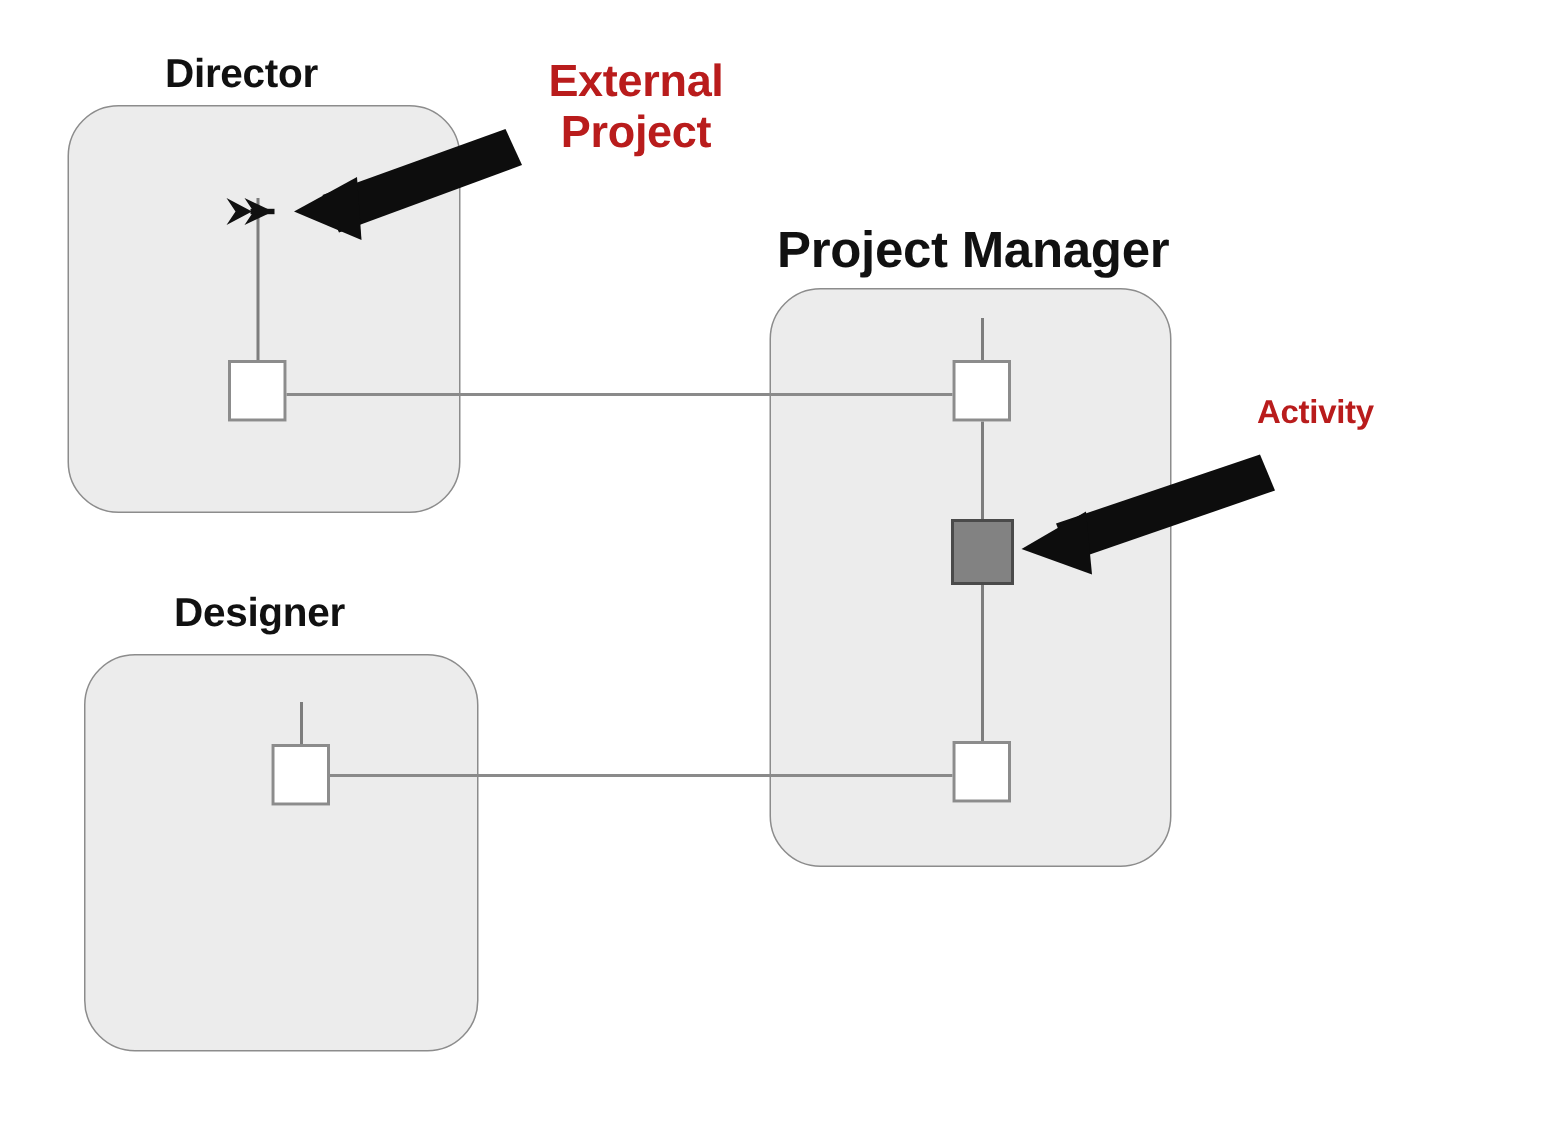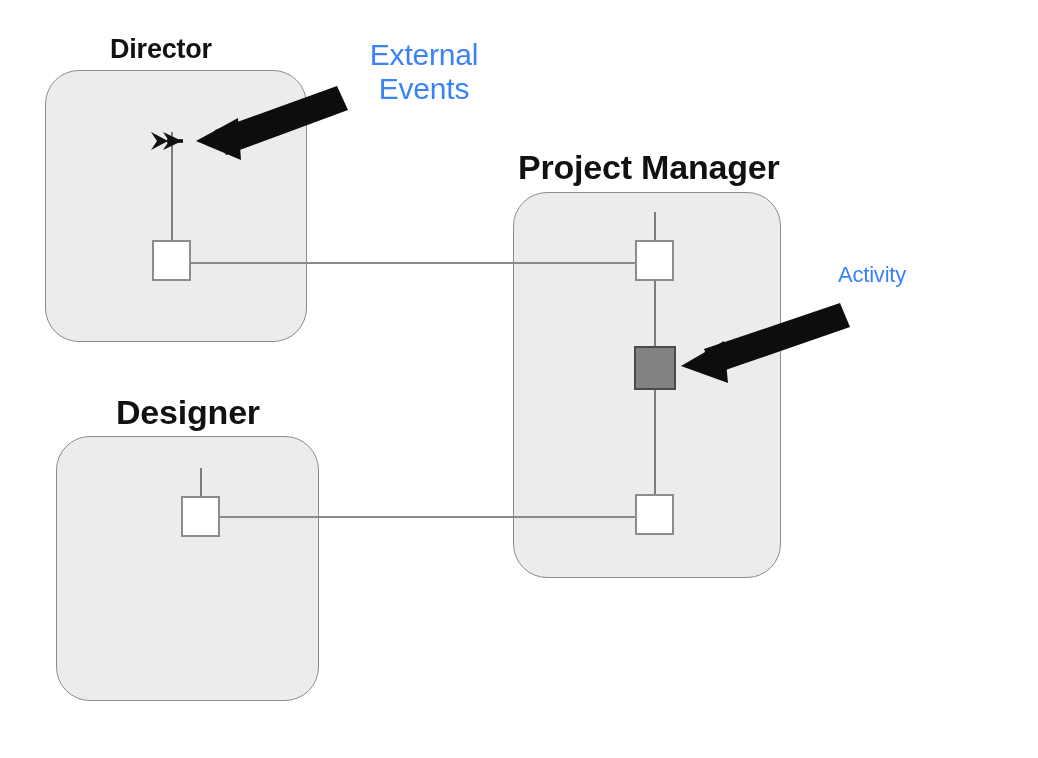--- a/index.html
+++ b/index.html
@@ -48,22 +48,22 @@
   }
   .node.white {
     background: #ffffff;
   }
   .node.activity {
     background: #828282;
     border-color: #4a4a4a;
   }
   .callout-label {
     position: absolute;
-    font-weight: normal;
-    color: #3b82f6;
+    font-weight: bold;
+    color: #b91c1c;
     white-space: nowrap;
     line-height: 1.12;
     letter-spacing: -0.2px;
   }
   .callout-label.center {
     text-align: center;
   }
   svg.overlay {
     position: absolute;
     left: 0;
@@ -77,21 +77,21 @@
 <body>
 
 <div id="canvas">
 
   <div class="lane" style="left:45px; top:70px; width:262px; height:272px;"></div>
   <div class="lane" style="left:513px; top:192px; width:268px; height:386px;"></div>
   <div class="lane" style="left:56px; top:436px; width:263px; height:265px;"></div>
 
   <div class="lane-title" style="left:110px; top:34px; font-size:27px;">Director</div>
   <div class="lane-title" style="left:518px; top:148px; font-size:34px;">Project Manager</div>
-  <div class="lane-title" style="left:116px; top:393px; font-size:34px;">Designer</div>
+  <div class="lane-title" style="left:116px; top:393px; font-size:27px;">Designer</div>
 
   <div class="lifeline" style="left:171px; top:132px; height:110px;"></div>
   <div class="lifeline" style="left:654px; top:212px; height:30px;"></div>
   <div class="lifeline" style="left:654px; top:279px; height:69px;"></div>
   <div class="lifeline" style="left:654px; top:388px; height:108px;"></div>
   <div class="lifeline" style="left:200px; top:468px; height:30px;"></div>
 
   <div class="connector" style="left:190px; top:262px; width:446px;"></div>
   <div class="connector" style="left:219px; top:516px; width:417px;"></div>
 
@@ -115,20 +115,20 @@
     </g>
 
     <g fill="#0d0d0d">
       <path d="M840,303 L704,349 L714,374 L850,327 Z"></path>
       <path d="M681,366 L724,341 L728,383 Z"></path>
     </g>
   </svg>
 
   <div class="callout-label center" style="left:348px; top:38px; font-size:30px; width:152px;">
     <div>External</div>
-    <div>Events</div>
+    <div>Project</div>
   </div>
 
   <div class="callout-label" style="left:838px; top:263px; font-size:22px;">
     <div>Activity</div>
   </div>
 
 </div>
 
 </body></html>

